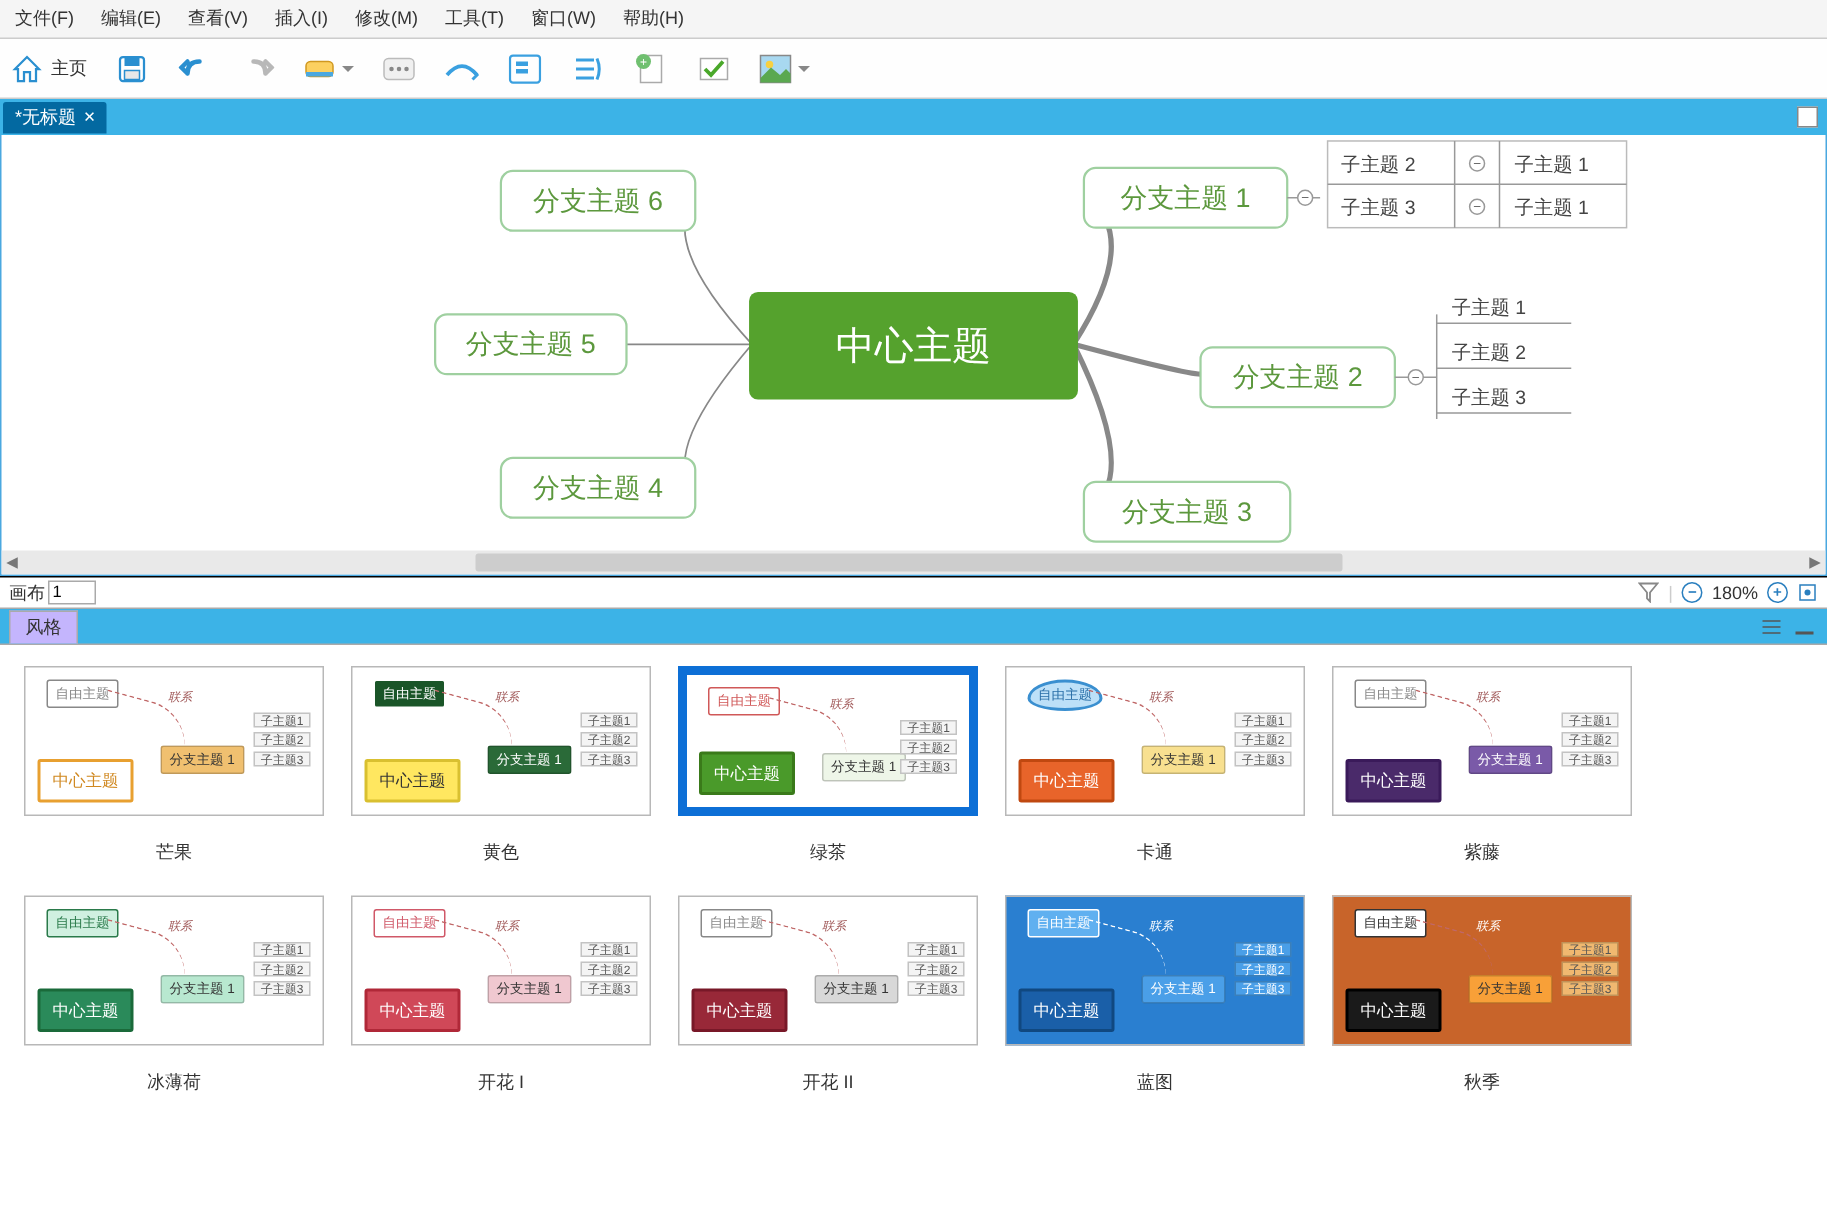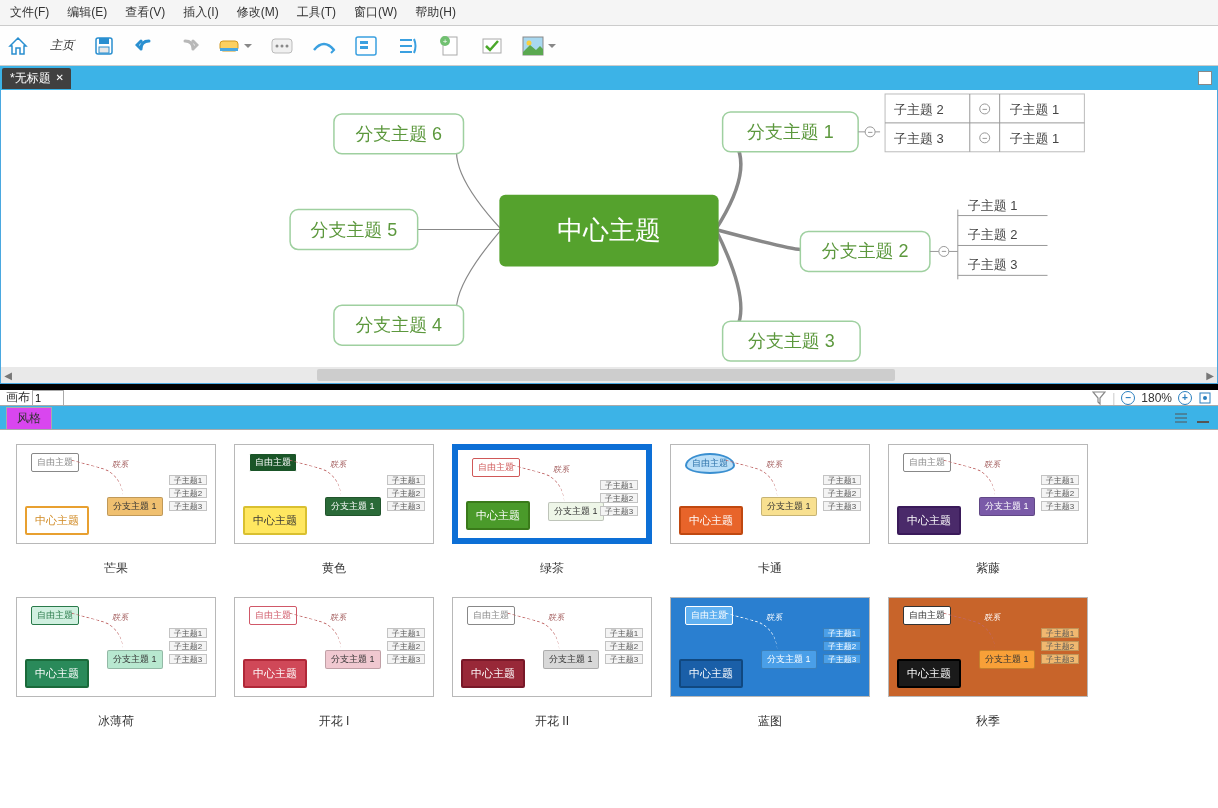--- a/index.html
+++ b/index.html
@@ -1,47 +1,47 @@
 <!DOCTYPE html>
 <html><head>
 <meta charset="utf-8">
 <style>
 * { margin: 0; padding: 0; box-sizing: border-box; }
 body { font-family: "Microsoft YaHei", Arial, sans-serif; font-size: 12px; color: #333; background: #fff; width: 1218px; overflow: hidden; }
 .menubar { display: flex; background: #f5f5f5; border-bottom: 1px solid #ccc; padding: 2px 6px; gap: 10px; }
 .menubar span { cursor: default; padding: 2px 4px; }
 .toolbar { display: flex; align-items: center; background: #fefefe; border-bottom: 1px solid #ccc; padding: 4px 6px; gap: 18px; height: 40px; }
 .tb-btn { width: 24px; height: 24px; display: flex; align-items: center; justify-content: center; cursor: pointer; }
-.tb-home { display:flex; align-items:center; gap:20px;font-style:italic; }
+.tb-home { display:flex; align-items:center; gap:4px; }
 .tb-home span { font-size:12px; }
 .dropdown-caret { width:0; height:0; border-left:4px solid transparent; border-right:4px solid transparent; border-top:4px solid #888; margin-left:4px; }
 .tab-bar { display:flex; background: #3cb3e7; height: 24px; align-items:center; padding-left:2px; }
-.tab { background:#404040; color:#fff; padding:2px 20px 2px 8px; font-size:12px; position:relative; border-radius:2px 2px 0 0; }
+.tab { background:#0369a1; color:#fff; padding:2px 20px 2px 8px; font-size:12px; position:relative; border-radius:2px 2px 0 0; }
 .tab-close { position:absolute; right:4px; top:3px; width:14px; height:14px; display:flex; align-items:center; justify-content:center; font-size:10px; color:#fff; cursor:pointer; }
 .tab-right-icon { margin-left:auto; margin-right:6px; width:14px; height:14px; border:1px solid #888; background:#fff; }
 .canvas-outer { border:1px solid #4aa8e0; border-top:none; height:294px; background:#fff; position:relative; overflow:hidden; }
 .canvas-svg { width:100%; height:100%; }
 .node-box { fill:#fff; stroke:#9fd0a0; stroke-width:1.5; rx:8; ry:8; }
 .center-box { fill:#55a22d; rx:6; ry:6; }
 .center-text { fill:#fff; font-size:26px; text-anchor:middle; }
 .branch-text { fill:#5c983d; font-size:18px; text-anchor:middle; }
 .sub-text { fill:#444; font-size:13px; text-anchor:start; }
 .divider-line { stroke:#999; stroke-width:1; }
 .scroll-h { position:absolute; bottom:0; left:0; right:0; height:16px; background:#e9e9e9; }
 .scroll-h-thumb { position:absolute; left:316px; width:578px; top:2px; height:12px; background:#cdcdcd; border-radius:2px; }
 .scroll-knob-l, .scroll-knob-r { position:absolute; width:14px; height:14px; top:1px; font-size:10px; color:#777; display:flex; align-items:center; justify-content:center; }
 .scroll-knob-l{left:0;} .scroll-knob-r{right:0;}
-.status-bar { display:flex; align-items:center; border-top:6px solid #000000; border-bottom:1px solid #aaa; height:22px; padding:0 6px; }
+.status-bar { display:flex; align-items:center; border-top:1px solid #000000; border-bottom:1px solid #aaa; height:22px; padding:0 6px; }
 .status-left { display:flex; align-items:center; gap:2px; }
 .status-left input { width:32px; height:16px; border:1px solid #aaa; font-size:11px; padding-left:2px; }
 .status-right { margin-left:auto; display:flex; align-items:center; gap:6px; }
 .zoom-circle { width:14px; height:14px; border:1px solid #2a7fbf; border-radius:50%; display:flex; align-items:center; justify-content:center; color:#2a7fbf; font-size:10px; font-weight:bold; cursor:pointer; }
 .filter-icon { width:14px; height:14px; }
 .style-header { background:#3cb3e7; height:24px; display:flex; align-items:center; padding-left:6px; color:#333; border-bottom:1px solid #aaa; }
-.style-tab { background:#d946ef; padding:2px 10px; border:1px solid #aaa; border-bottom:none; font-size:12px; }
+.style-tab { background:#c4b5fd; padding:2px 10px; border:1px solid #aaa; border-bottom:none; font-size:12px; }
 .style-header-right { margin-left:auto; display:flex; gap:8px; padding-right:8px; }
 .style-panel { padding: 14px 16px 4px 16px; height:348px; overflow:auto; }
 .personalized-title { color:#1a6fb5; font-weight:bold; font-size:13px; margin-bottom:12px; display:flex; align-items:center; gap:6px; }
 .chev { width:0; height:0; border-left:4px solid transparent; border-right:4px solid transparent; border-top:5px solid #1a6fb5; }
 .thumb-grid { display:grid; grid-template-columns: repeat(5, 200px); gap: 20px 18px; }
 .thumb-item { display:flex; flex-direction:column; align-items:center; gap:16px; }
 .thumb-box { width:200px; height:100px; border:1px solid #b8b8b8; background:#fff; position:relative; cursor:pointer; overflow:hidden; }
 .thumb-box.selected { border:6px solid #0d6fd6; }
 .thumb-label { font-size:12px; color:#333; }
 .mini { position:absolute; font-size:9px; padding:2px 5px; border-radius:2px; }

